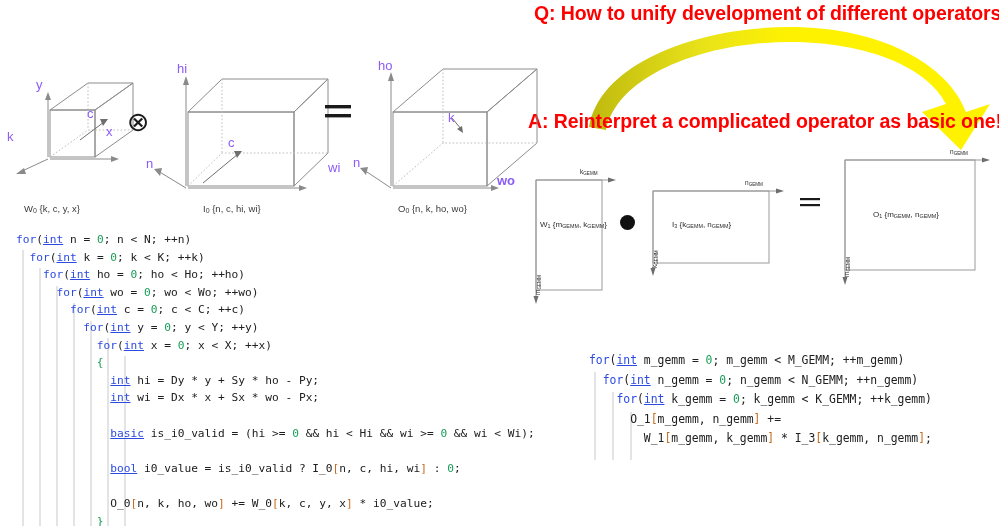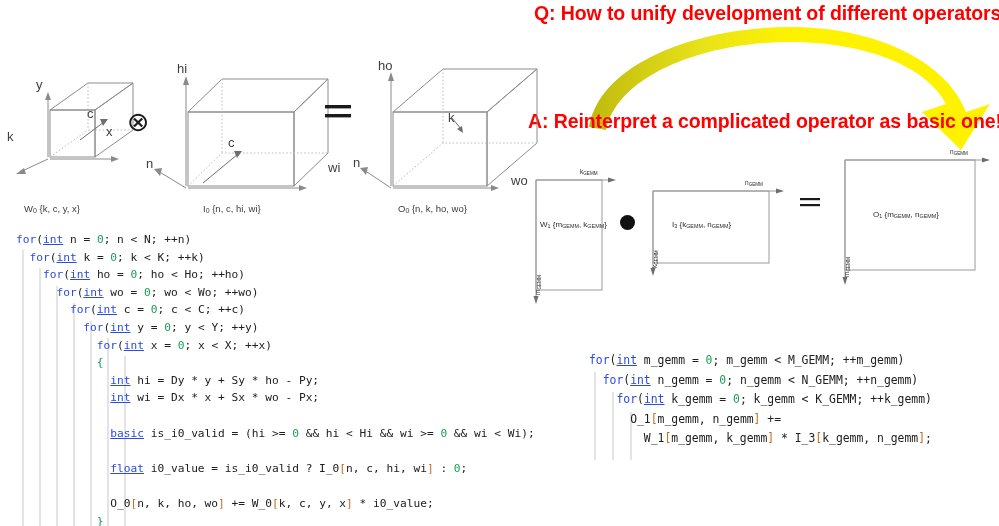--- a/index.html
+++ b/index.html
@@ -47,21 +47,21 @@
   }
   .tensor-cap .sub {
     font-size: 7px;
     vertical-align: -1px;
   }
 
   
   .axis-lab {
     font-family: "Liberation Sans", sans-serif;
     font-size: 13px;
-    color: #404040;
+    color: #8b5cf6;
     white-space: nowrap;
   }
 
   
   .mat-lab {
     font-family: "Liberation Sans", sans-serif;
     font-size: 8px;
     color: #2b2b2b;
     white-space: nowrap;
   }
@@ -215,21 +215,21 @@
   <div class="axis-lab abs" style="left:106px; top:124px;">x</div>
   <div class="axis-lab abs" style="left:7px;   top:129px;">k</div>
   <div class="axis-lab abs" style="left:87px;  top:106px;">c</div>
 
   <div class="axis-lab abs" style="left:177px; top:61px;">hi</div>
   <div class="axis-lab abs" style="left:300px; top:160px;margin-left:28px;">wi</div>
   <div class="axis-lab abs" style="left:146px; top:156px;">n</div>
   <div class="axis-lab abs" style="left:228px; top:135px;">c</div>
 
   <div class="axis-lab abs" style="left:378px; top:58px;">ho</div>
-  <div class="axis-lab abs" style="left:511px; top:173px;">wo</div>
+  <div class="axis-lab abs" style="left:497px; top:173px;font-weight:bold;">wo</div>
   <div class="axis-lab abs" style="left:353px; top:155px;">n</div>
   <div class="axis-lab abs" style="left:448px; top:110px;">k</div>
 
   <div class="op-glyph abs" id="op-tensor-mult">⊗</div>
   <div class="op-glyph abs" id="op-tensor-eq">
     <svg width="26" height="20" style="display:block">
       <rect x="0" y="3" width="26" height="3.4" fill="#1a1a1a"></rect>
       <rect x="0" y="12" width="26" height="3.4" fill="#1a1a1a"></rect>
     </svg>
   </div>
@@ -331,21 +331,21 @@
       <span class="kw">for</span>(<span class="kwu">int</span> wo = <span class="num">0</span>; wo &lt; Wo; ++wo)
         <span class="kw">for</span>(<span class="kwu">int</span> c = <span class="num">0</span>; c &lt; C; ++c)
           <span class="kw">for</span>(<span class="kwu">int</span> y = <span class="num">0</span>; y &lt; Y; ++y)
             <span class="kw">for</span>(<span class="kwu">int</span> x = <span class="num">0</span>; x &lt; X; ++x)
             <span class="brc">{</span>
               <span class="kwu">int</span> hi = Dy * y + Sy * ho - Py;
               <span class="kwu">int</span> wi = Dx * x + Sx * wo - Px;
 
               <span class="kwu">basic</span> is_i0_valid = (hi &gt;= <span class="num">0</span> &amp;&amp; hi &lt; Hi &amp;&amp; wi &gt;= <span class="num">0</span> &amp;&amp; wi &lt; Wi);
 
-              <span class="kwu">float</span> i0_value = is_i0_valid ? I_0<span class="brk">[</span>n, c, hi, wi<span class="brk">]</span> : <span class="num">0</span>;
+              <span class="kwu">bool</span> i0_value = is_i0_valid ? I_0<span class="brk">[</span>n, c, hi, wi<span class="brk">]</span> : <span class="num">0</span>;
 
               O_0<span class="brk">[</span>n, k, ho, wo<span class="brk">]</span> += W_0<span class="brk">[</span>k, c, y, x<span class="brk">]</span> * i0_value;
             <span class="brc">}</span></div>
 
   <svg class="layer">
     <g stroke="#d6d6d6" stroke-width="1.3">
       <line x1="595" y1="372" x2="595" y2="460"></line>
       <line x1="613" y1="392" x2="613" y2="460"></line>
       <line x1="631" y1="412" x2="631" y2="460"></line>
     </g>

